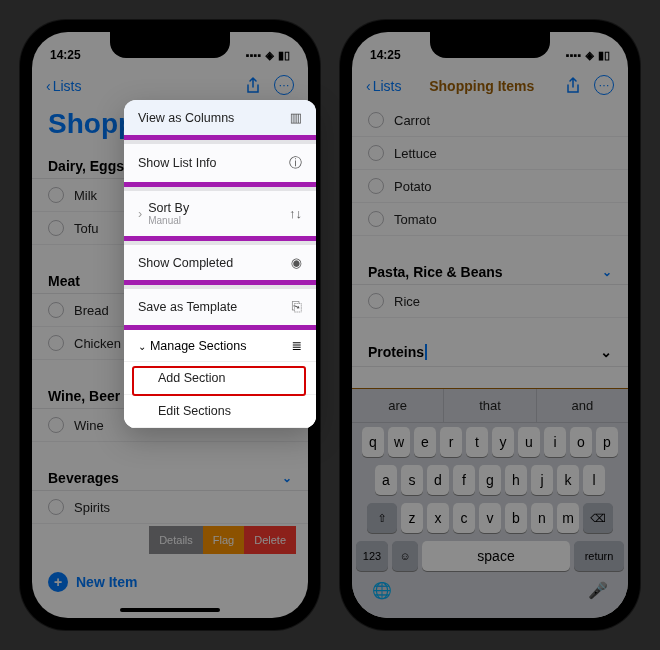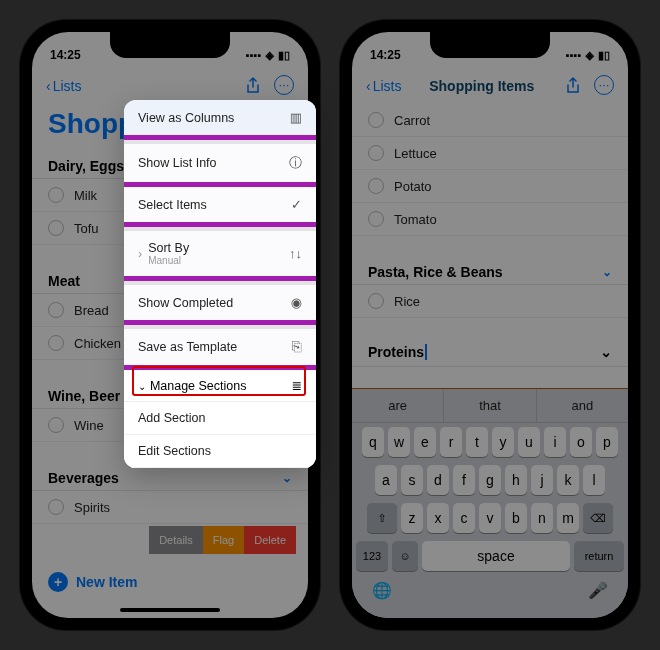--- a/index.html
+++ b/index.html
@@ -42,21 +42,21 @@
   .statusbar {
     height: 36px; display: flex; align-items: center; justify-content: space-between;
     padding: 10px 18px 0 18px; font-size: 12px; font-weight: 600; gap: 8px;
   }
   .status-icons { display: flex; gap: 4px; align-items: center; font-size: 11px; }
   .navbar {
     display: flex; align-items: center; justify-content: space-between;
     padding: 6px 14px; height: 36px;
   }
   .back { color: #007aff; font-size: 14px; display:flex; align-items:center; gap:2px;}
-  .navtitle { font-size: 14px; font-weight: 600; color:#0c4a6e; flex:1; text-align:center;}
+  .navtitle { font-size: 14px; font-weight: 600; color:#a16207; flex:1; text-align:center;}
   .navactions { display: flex; gap: 10px; color: #007aff; font-size: 16px; }
   .iconbtn { width:22px; height:22px; display:flex; align-items:center; justify-content:center; }
   .circ { width:20px; height:20px; border:1.5px solid #007aff; border-radius:50%; display:flex; align-items:center; justify-content:center; font-size:11px;}
   .title-large {
     font-size: 28px; font-weight: 700; color: #007aff;
     padding: 4px 16px 8px;
   }
   .section-head {
     font-size: 14px; font-weight: 700; color: #000;
     padding: 10px 16px 4px; border-bottom: 1px solid #e5e5e7;
@@ -103,21 +103,21 @@
   .mitem.group-start { border-top: 4px solid #e3e3e6; }
   .mitem .micon { color:#555; font-size:13px; }
   .mitem .sub { font-size:10px; color:#9a9a9e; display:block; }
   .mitem.first { background:#eef3fb; }
   .submenu { background:#fff; }
   .submenu .shead {
     display:flex; align-items:center; justify-content:space-between;
     padding:8px 14px; font-weight:500; font-size:12.5px;
     border-bottom:1px solid #eee;
   }
-  .subitem { padding:9px 14px 9px 14px; font-size:12.5px; color:#222; border-bottom:1px solid #f0f0f0; background:#fff;}
+  .subitem { padding:9px 14px 9px 34px; font-size:12.5px; color:#222; border-bottom:1px solid #f0f0f0; background:#fff;}
   .highlight { position:absolute; border:2px solid #d40000; border-radius:3px; z-index:110; }
 
   
   .section-input {
     font-size:14px; font-weight:700; padding:8px 16px 6px;
     border-bottom:1px solid #e5e5e7; display:flex; align-items:center;
   }
   .cursor { display:inline-block; width:1.5px; height:16px; background:#007aff; margin-left:1px; vertical-align:middle;}
 
   
@@ -348,24 +348,20 @@
 
 <div class="menu">
   <div class="mitem first">
     <span>View as Columns</span>
     <span class="micon">▥</span>
   </div>
   <div class="mitem group-start">
     <span>Show List Info</span>
     <span class="micon">ⓘ</span>
   </div>
-  <div class="mitem">
-    <span>Select Items</span>
-    <span class="micon">✓</span>
-  </div>
   <div class="mitem group-start">
     <span style="display:flex;align-items:center;gap:6px">
       <span style="color:#999">›</span>
       <span>
         <span>Sort By</span>
         <span class="sub">Manual</span>
       </span>
     </span>
     <span class="micon">↑↓</span>
   </div>

